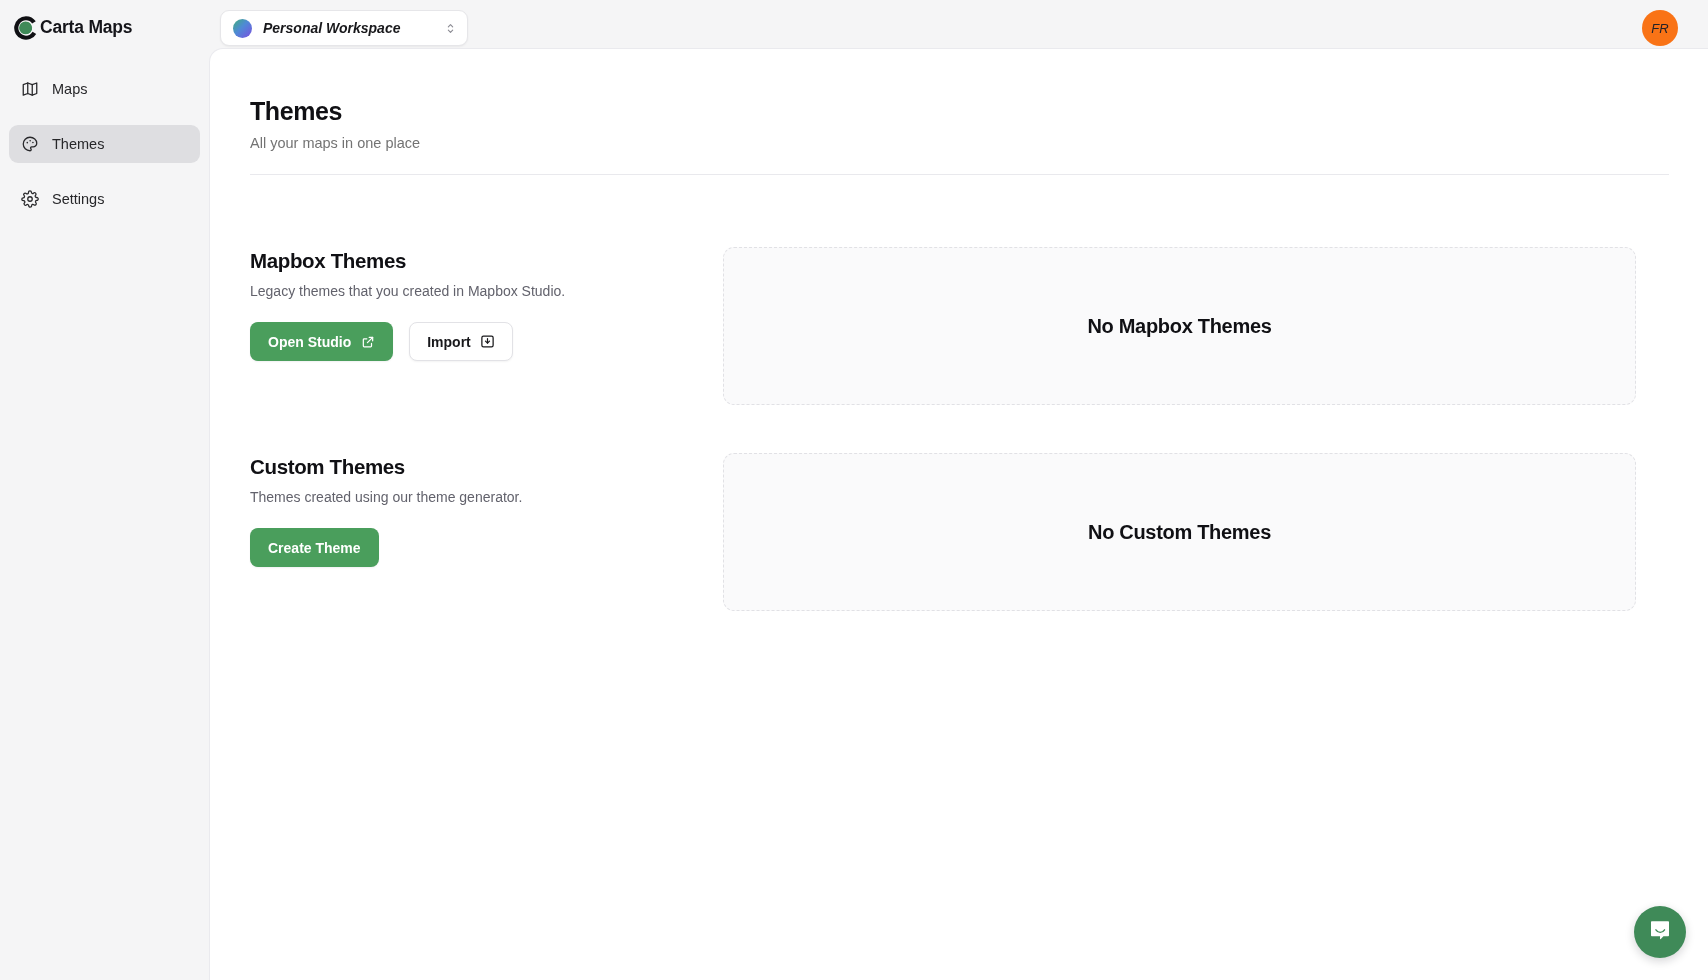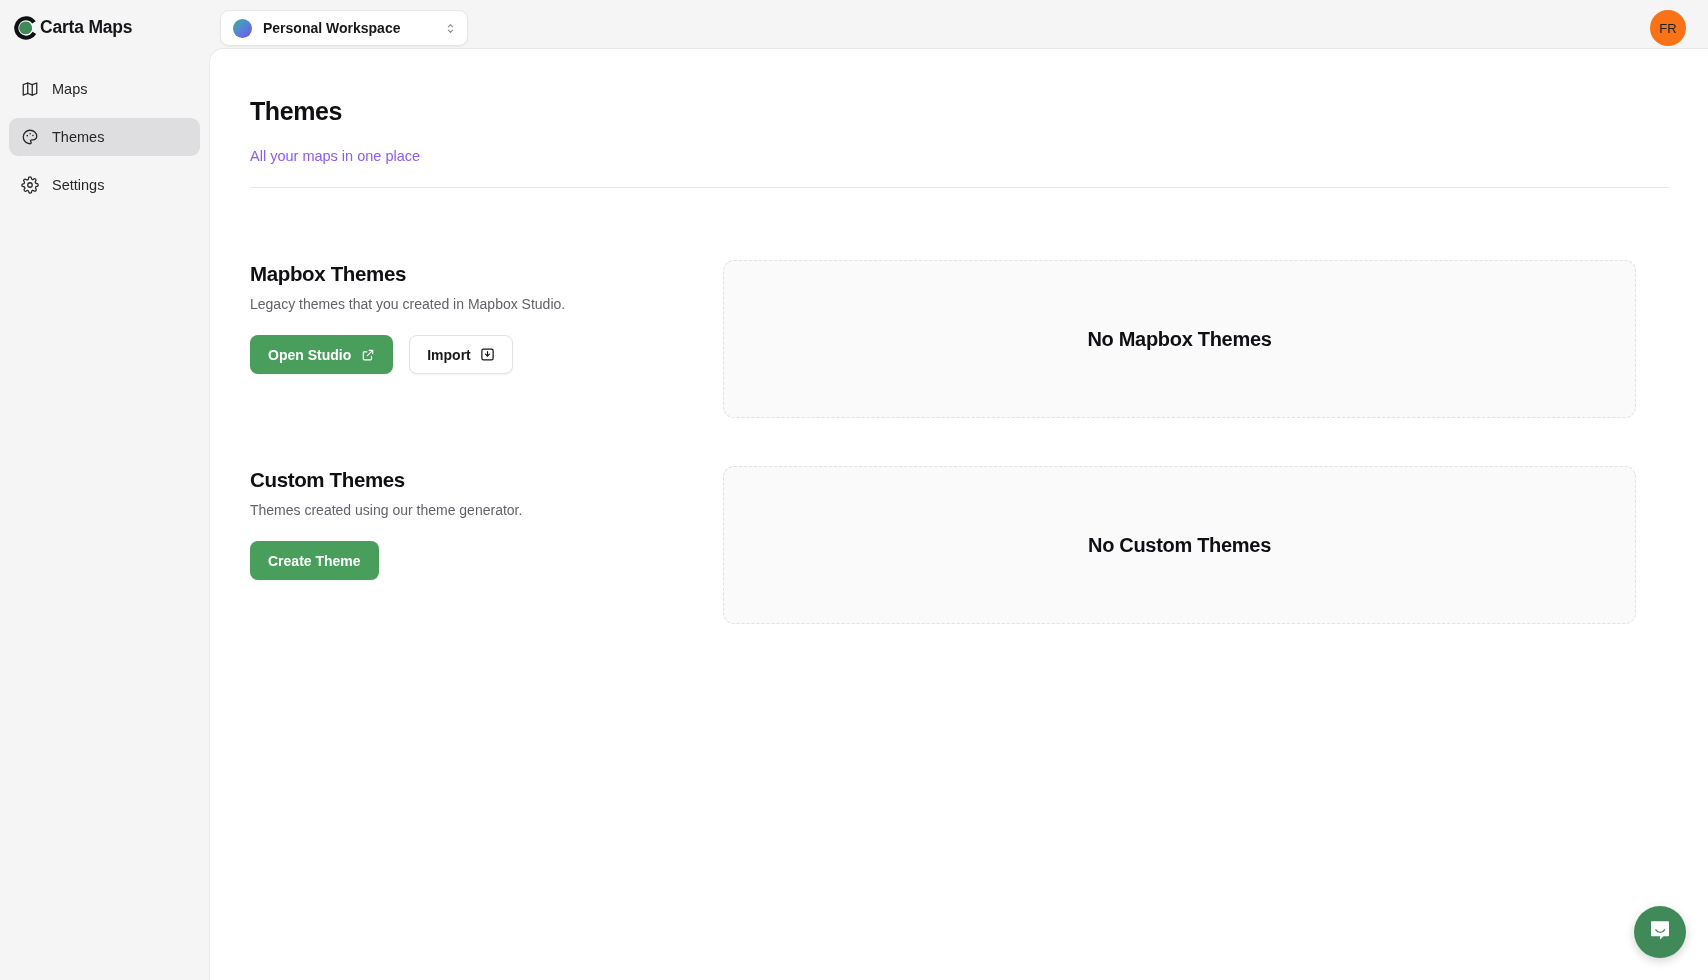--- a/index.html
+++ b/index.html
@@ -51,21 +51,21 @@
     letter-spacing: -0.2px;
     color: #15151a;
     line-height: 1;
   }
 
   .nav {
     margin-top: 14px;
     padding: 0 9px;
     display: flex;
     flex-direction: column;
-    gap: 10px;
+    gap: 17px;
   }
   .nav-item {
     display: flex;
     align-items: center;
     gap: 13px;
     height: 38px;
     padding: 0 12px;
     border-radius: 9px;
     cursor: pointer;
     color: #27272a;
@@ -84,26 +84,27 @@
     justify-content: center;
     color: #27272a;
   }
   .nav-label { line-height: 1; }
 
   
   .topbar {
     position: absolute;
     top: 0;
     left: 209px;
-    right: 4px;
+    right: 12px;
     height: 56px;
     display: flex;
     align-items: center;
     z-index: 5;
     pointer-events: none;
+    font-style: italic;
   }
   .workspace-select {
     pointer-events: auto;
     position: absolute;
     left: 11px;
     top: 10px;
     width: 248px;
     height: 36px;
     background: #ffffff;
     border: 1px solid #e6e6e9;
@@ -178,23 +179,23 @@
   }
 
   .page-title {
     font-size: 25px;
     font-weight: 700;
     letter-spacing: -0.4px;
     color: #101014;
     line-height: 1.15;
   }
   .page-sub {
-    margin-top: 22px;
+    margin-top: 9px;
     font-size: 14.5px;
-    color: #8b5cf6;
+    color: #737373;
     line-height: 1.2;
   }
   .divider {
     margin-top: 22px;
     height: 1px;
     background: #e9e9ed;
     width: 1419px;
   }
 
   .section {

